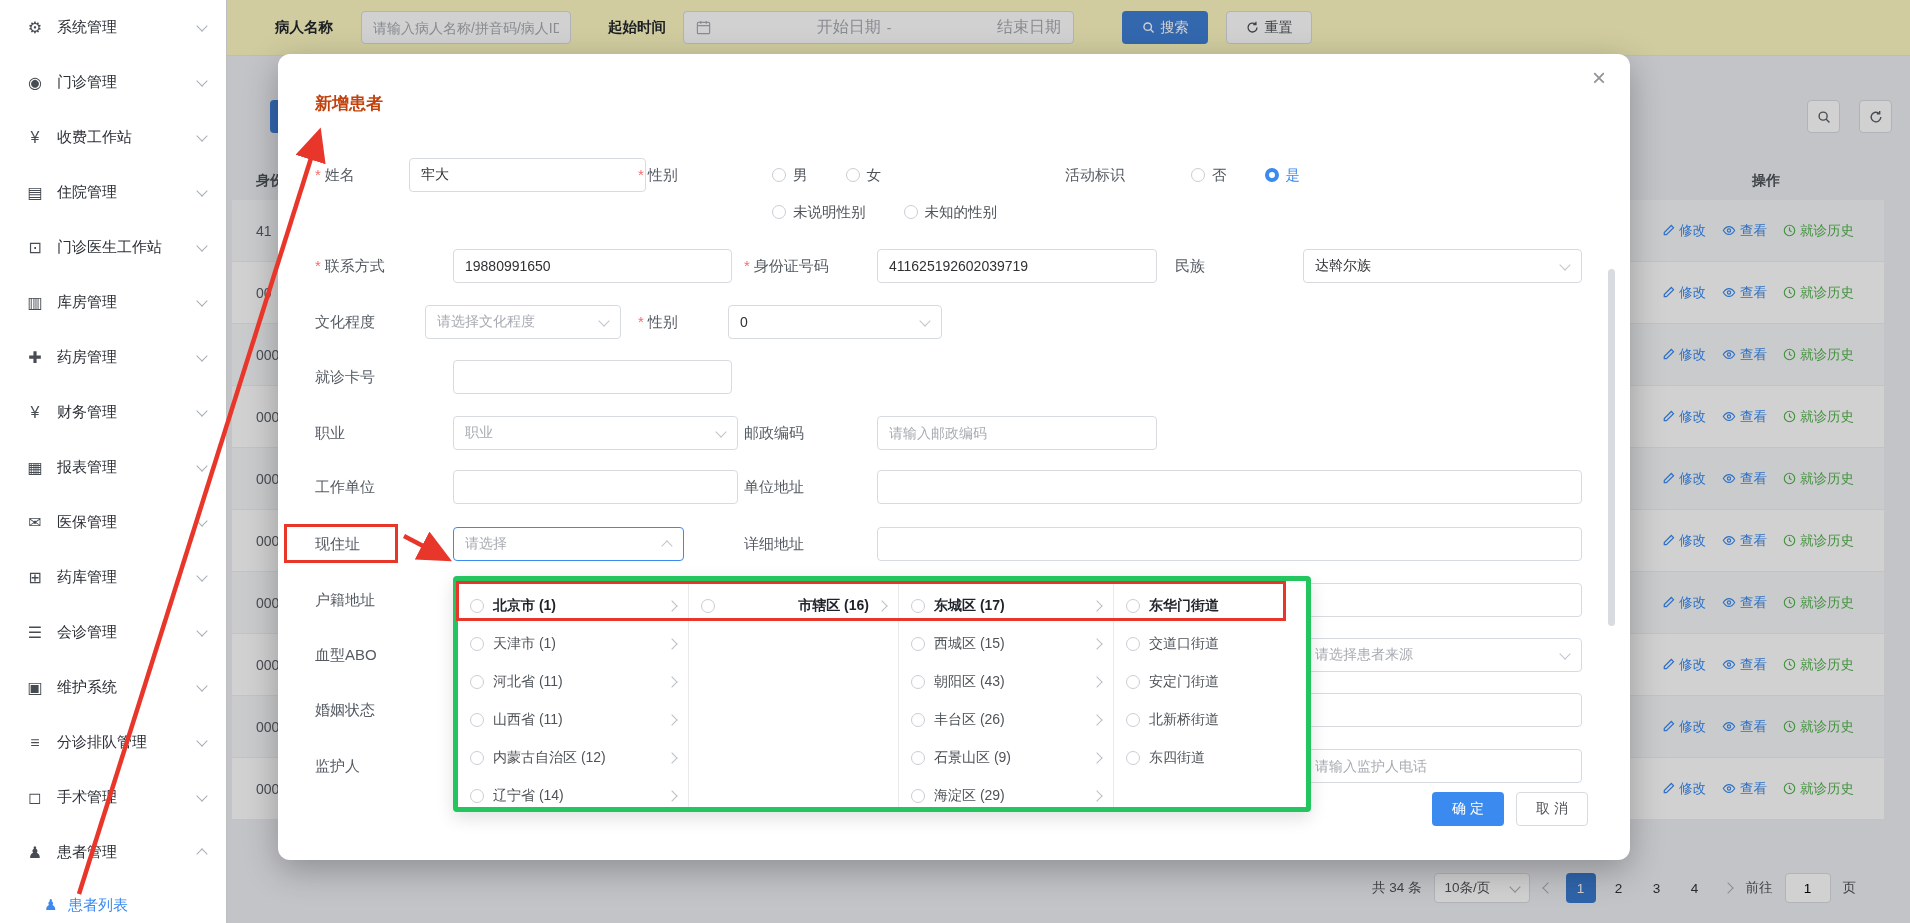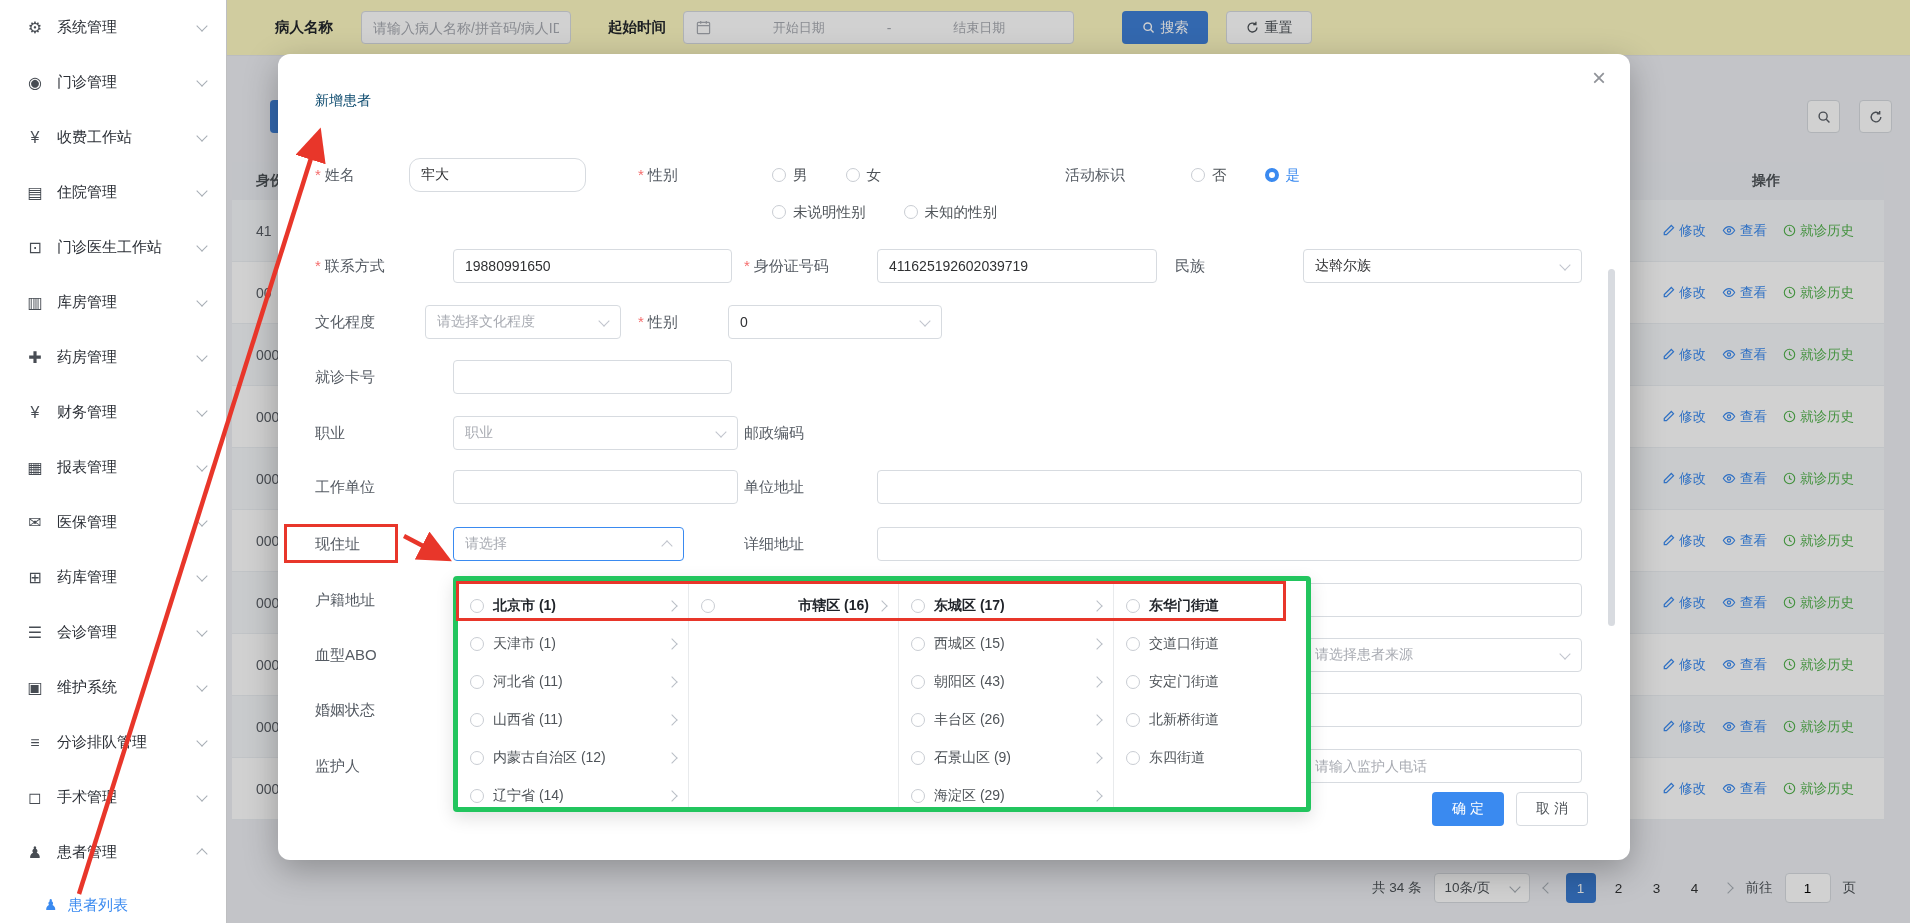--- a/index.html
+++ b/index.html
@@ -25,21 +25,21 @@
 
   
   .content{position:absolute;left:226px;top:0;right:0;bottom:0}
   .filter-bar{position:absolute;left:0;top:0;right:0;height:55px;background:#fef9c3;border-bottom:1px solid #e4e7eb}
   .flt-label{position:absolute;top:18px;font-weight:bold;font-size:14.5px;color:#23262b;white-space:nowrap}
   .inp{position:absolute;height:33px;background:#fff;border:1px solid #d7dbe0;border-radius:4px;
        font-size:14px;color:#303133;padding:0 11px;outline:none;box-sizing:border-box}
   .inp::placeholder{color:#a8abb2}
   .daterange{position:absolute;height:33px;background:#fff;border:1px solid #d7dbe0;border-radius:4px;
              display:flex;align-items:center;padding:0 12px;color:#a8abb2;box-sizing:border-box;gap:6px}
-  .daterange .dr-ph{flex:1;text-align:center;font-size:13px}
+  .daterange .dr-ph{flex:1;text-align:right;font-size:16px}
   .daterange .dsep{color:#a8abb2}
   .btn{position:absolute;height:33px;border-radius:4px;display:flex;align-items:center;justify-content:center;
        gap:6px;font-size:14px;cursor:pointer;border:1px solid transparent;box-sizing:border-box}
   .btn-primary{background:#3f7fd6;color:#fff}
   .btn-plain{background:#fff;border-color:#d7dbe0;color:#4e5358}
   .icon-btn{position:absolute;width:33px;height:33px;border:1px solid #d7dbe0;border-radius:4px;background:#fff;
             display:flex;align-items:center;justify-content:center;color:#5a5f66;cursor:pointer;box-sizing:border-box}
 
   .table{position:absolute;left:6px;right:26px;top:162px;background:#fff}
   .thead{height:38px;background:#edf0f4;display:flex;align-items:center;font-weight:bold;color:#4e5358;position:relative;font-size:14px}
@@ -59,21 +59,21 @@
   .pages{display:flex;gap:8px}
   .pbtn{min-width:30px;height:30px;display:flex;align-items:center;justify-content:center;border-radius:4px;cursor:pointer;color:#303133}
   .pbtn.active{background:#3a7bd0;color:#fff}
   .pnav{margin:0 2px;cursor:pointer}
   .goto-inp{width:46px;height:30px;border:1px solid #d7dbe0;border-radius:4px;text-align:center;background:#fff;outline:none;font-size:13.5px;box-sizing:border-box}
 
   
   .mask{position:absolute;left:226px;top:0;right:0;bottom:0;background:rgba(0,0,0,.18);z-index:15}
   .modal{position:absolute;left:278px;top:54px;width:1352px;height:806px;background:#fff;border-radius:12px;
          box-shadow:0 10px 34px rgba(0,0,0,.28);z-index:20}
-  .m-title{position:absolute;left:37px;top:38px;font-size:14px;font-weight:normal;color:#0c4a6e}
+  .m-title{position:absolute;left:37px;top:38px;font-size:17px;font-weight:bold;color:#c2410c}
   .m-close{position:absolute;right:24px;top:12px;font-size:24px;color:#909399;cursor:pointer;line-height:1}
   .flabel{position:absolute;height:34px;line-height:34px;font-size:15px;color:#555b63;white-space:nowrap}
   .req{color:#f56c6c;margin-right:4px}
   .f-inp{position:absolute;height:34px;border:1px solid #d7dbe0;border-radius:4px;padding:0 11px;font-size:14px;
          color:#303133;background:#fff;outline:none;box-sizing:border-box}
   .f-inp::placeholder{color:#a8abb2}
   .f-sel{position:absolute;height:34px;border:1px solid #d7dbe0;border-radius:4px;background:#fff;display:flex;
          align-items:center;padding:0 28px 0 11px;font-size:14px;color:#303133;cursor:pointer;box-sizing:border-box}
   .f-sel .ph{color:#a8abb2;white-space:nowrap}
   .f-sel .sel-ar{position:absolute;right:12px;border-color:#c0c4cc}
@@ -518,21 +518,21 @@
   </div>
 </div>
 
 <div class="mask"></div>
 
 <div class="modal">
   <div class="m-title">新增患者</div>
   <div class="m-close">×</div>
 
   <span class="flabel" style="left:37px;top:104px"><span class="req">*</span><span>姓名</span></span>
-  <input class="f-inp" style="left: 131px; top: 104px; width: 177px; border-radius: 11px;" value="牢大">
+  <input class="f-inp" style="left: 131px; top: 104px; width: 237px;" value="牢大">
   <span class="flabel" style="left:360px;top:104px"><span class="req">*</span><span>性别</span></span>
   <div class="radio-group" style="left:494px;top:104px">
     <span class="radio-item">
         <span class="rdot"></span>
         <span>男</span>
       </span>
     <span class="radio-item">
         <span class="rdot"></span>
         <span>女</span>
       </span>
@@ -582,20 +582,21 @@
 
   <span class="flabel" style="left:37px;top:306px">就诊卡号</span>
   <input class="f-inp" style="left: 175px; top: 306px; width: 279px;">
 
   <span class="flabel" style="left:37px;top:362px">职业</span>
   <div class="f-sel" style="left:175px;top:362px;width:285px">
     <span class="ph">职业</span>
     <i class="ar down sel-ar"></i>
   </div>
   <span class="flabel" style="left:466px;top:362px">邮政编码</span>
+  <input class="f-inp" style="left: 599px; top: 362px; width: 280px;" placeholder="请输入邮政编码">
 
   <span class="flabel" style="left:37px;top:416px">工作单位</span>
   <input class="f-inp" style="left: 175px; top: 416px; width: 285px;">
   <span class="flabel" style="left:466px;top:416px">单位地址</span>
   <input class="f-inp" style="left: 599px; top: 416px; width: 705px;">
 
   <span class="flabel" style="left:37px;top:473px">现住址</span>
   <div class="f-sel focus" style="left:175px;top:473px;width:231px">
     <span class="ph">请选择</span>
     <i class="ar up blue sel-ar"></i>

